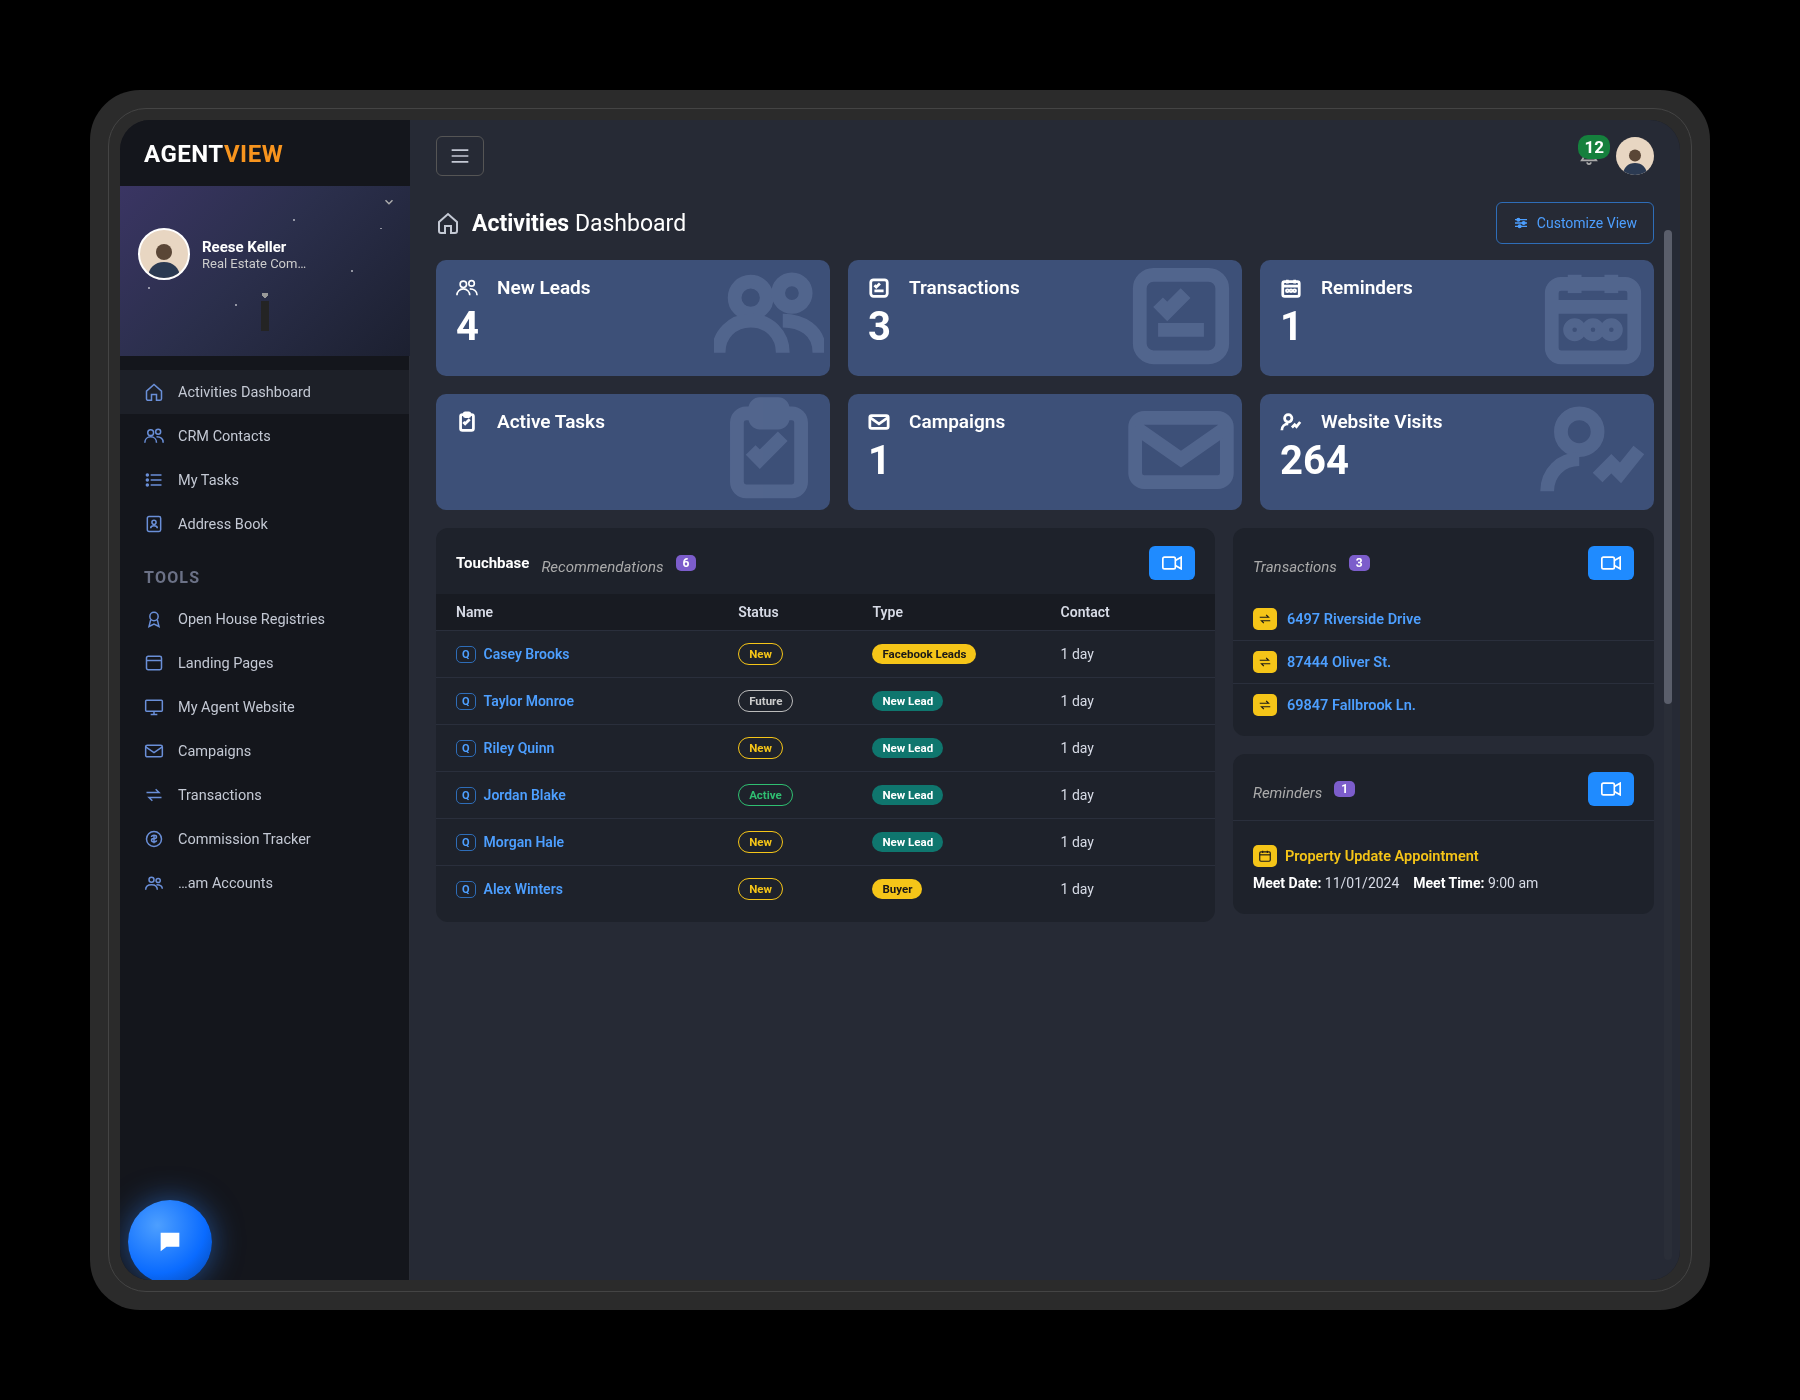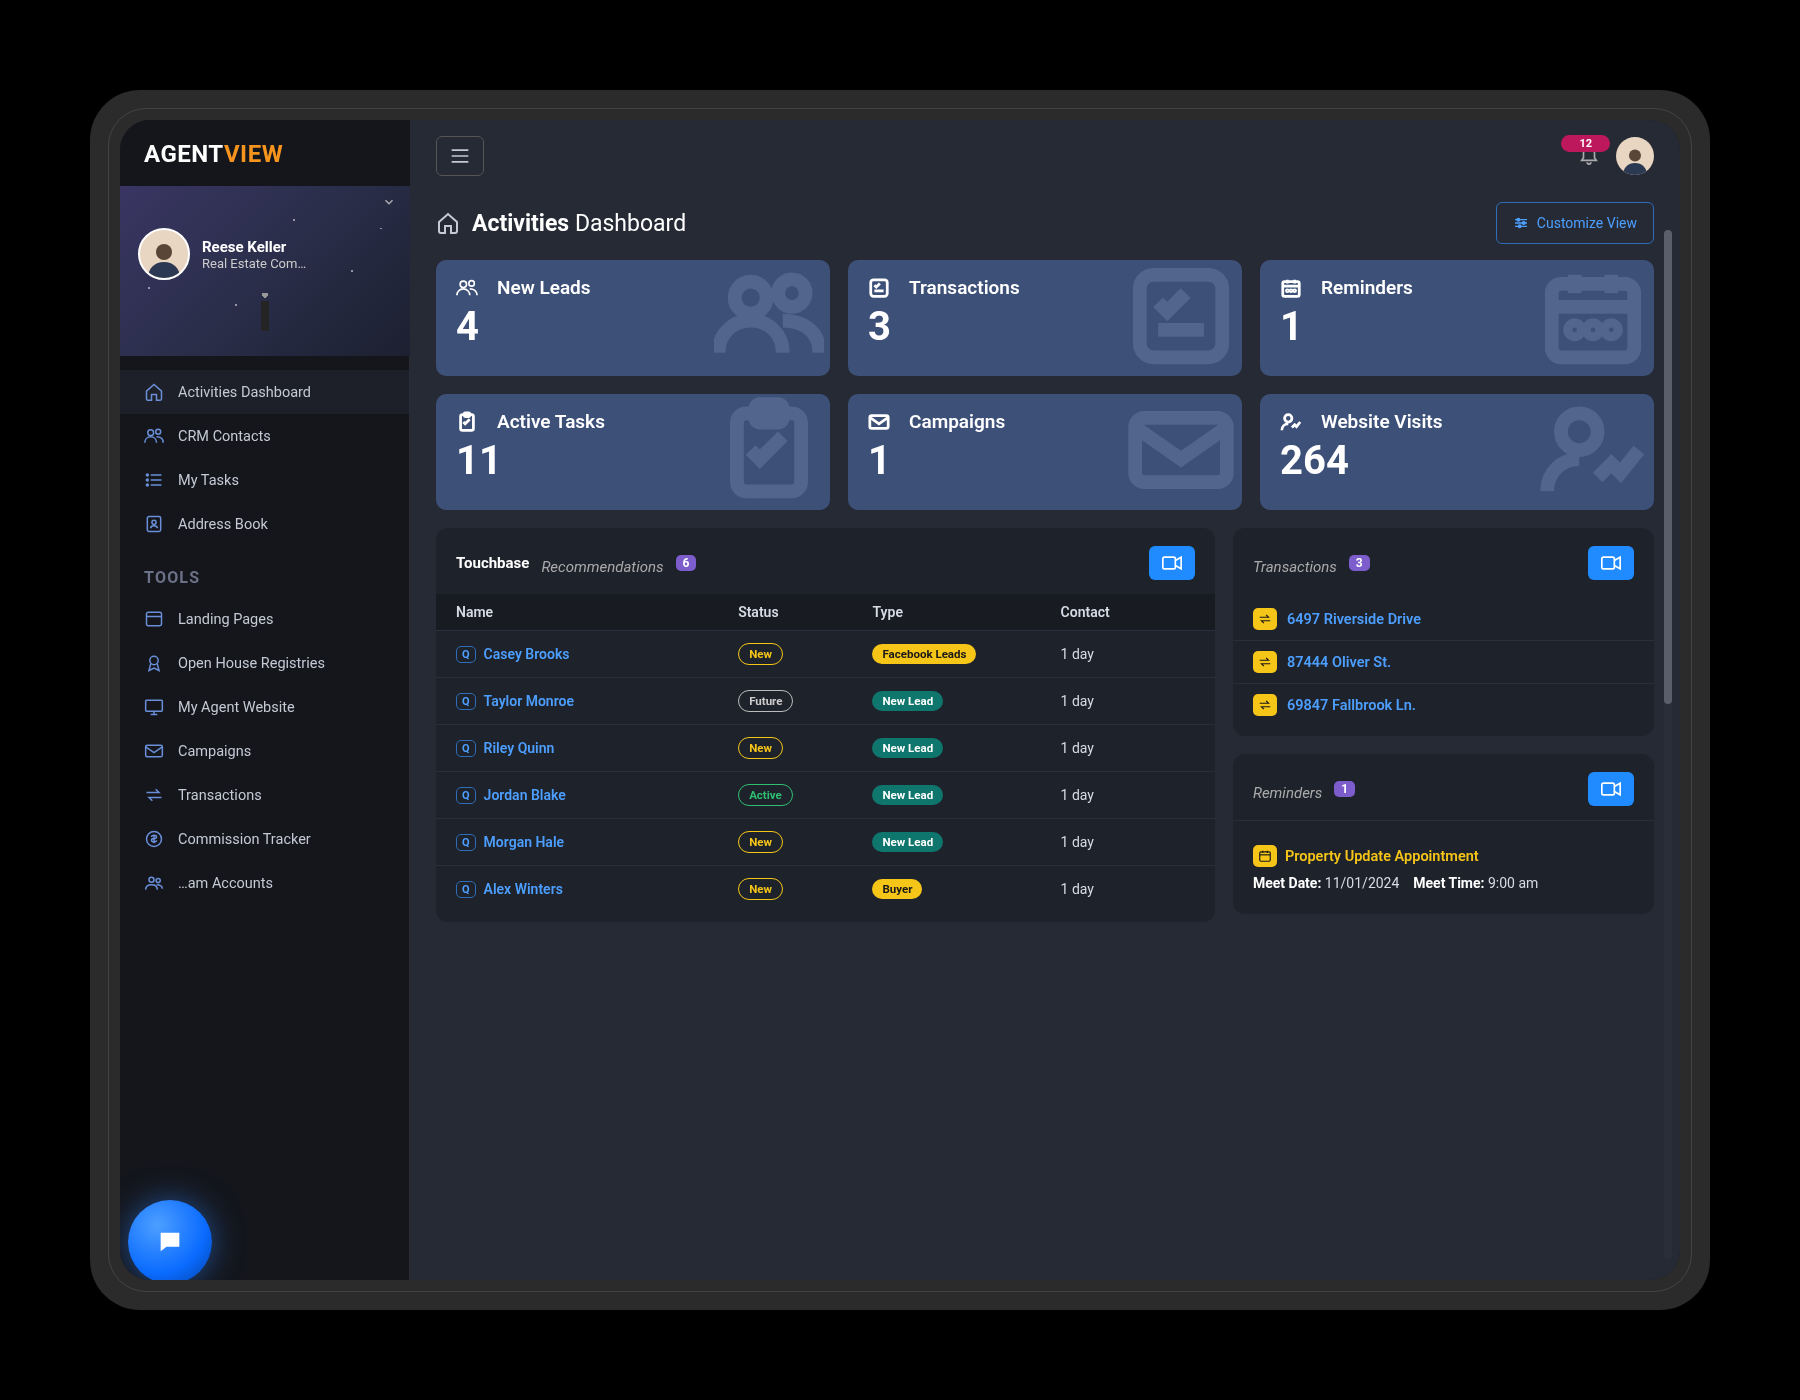--- a/index.html
+++ b/index.html
@@ -36,21 +36,21 @@
 .section-label{padding:22px 24px 10px;font-size:16px;font-weight:700;letter-spacing:1.2px;color:#6b7186;}
 
 .chatbubble{position:absolute;bottom:-4px;left:8px;width:84px;height:84px;border-radius:50%;background:radial-gradient(circle at 35% 30%,#4d9fff,#0a6bff 60%,#0541a0);display:flex;align-items:center;justify-content:center;box-shadow:0 0 30px rgba(48,134,255,.5);z-index:5;}
 .chatbubble svg{width:28px;height:28px;fill:#fff;}
 
 .main{flex:1;display:flex;flex-direction:column;background:#262a35;overflow:hidden;}
 .topbar{display:flex;align-items:center;padding:16px 26px;gap:16px;}
 .hambtn{width:48px;height:40px;border:1px solid #555;border-radius:6px;display:flex;align-items:center;justify-content:center;color:#c4c9d4;cursor:pointer;background:transparent;}
 .topbar .spacer{flex:1;}
 .bell{position:relative;color:#aaa;cursor:pointer;}
-.bell .badge{position:absolute;top:-8px;right:-10px;background:#be185d;color:#fff;font-size:11px;font-weight:700;border-radius:10px;padding:2px 18px;}
+.bell .badge{position:absolute;top:-8px;right:-10px;background:#15803d;color:#fff;font-size:17px;font-weight:700;border-radius:10px;padding:2px 6px;}
 .avatar-sm{width:38px;height:38px;border-radius:50%;background:#e8d6c2;overflow:hidden;display:flex;align-items:flex-end;justify-content:center;cursor:pointer;}
 .avatar-sm svg{width:30px;height:30px;}
 
 .page-head{display:flex;align-items:center;padding:10px 26px 16px;gap:12px;}
 .page-head .ic{width:24px;height:24px;color:#c4c9d4;}
 .page-head h1{color:#fff;font-size:23px;font-weight:400;}
 .page-head h1 b{font-weight:700;}
 .customize{margin-left:auto;border:1px solid #2e6db8;color:#4d9fff;border-radius:6px;padding:12px 16px;font-size:14px;display:flex;align-items:center;gap:8px;cursor:pointer;background:transparent;}
 
 .content{flex:1;overflow:auto;padding:0 26px 26px;}
@@ -160,31 +160,31 @@
             <span class="ic"><svg viewBox="0 0 24 24" fill="none" stroke="currentColor" stroke-width="1.8">
                 <rect x="4" y="3" width="16" height="18" rx="2"></rect>
                 <circle cx="12" cy="10" r="2.5"></circle>
                 <path d="M8 17c0-2 2-3 4-3s4 1 4 3"></path>
               </svg></span>
             <span>Address Book</span>
           </div>
           <div class="section-label">TOOLS</div>
           <div class="nav-item">
             <span class="ic"><svg viewBox="0 0 24 24" fill="none" stroke="currentColor" stroke-width="1.8">
+                <circle cx="12" cy="9" r="5"></circle>
+                <path d="M8 13l-2 8 6-3 6 3-2-8"></path>
+              </svg></span>
+            <span>Open House Registries</span>
+          </div>
+          <div class="nav-item">
+            <span class="ic"><svg viewBox="0 0 24 24" fill="none" stroke="currentColor" stroke-width="1.8">
                 <rect x="3" y="4" width="18" height="16" rx="2"></rect>
                 <line x1="3" y1="9" x2="21" y2="9"></line>
               </svg></span>
             <span>Landing Pages</span>
-          </div>
-          <div class="nav-item">
-            <span class="ic"><svg viewBox="0 0 24 24" fill="none" stroke="currentColor" stroke-width="1.8">
-                <circle cx="12" cy="9" r="5"></circle>
-                <path d="M8 13l-2 8 6-3 6 3-2-8"></path>
-              </svg></span>
-            <span>Open House Registries</span>
           </div>
           <div class="nav-item">
             <span class="ic"><svg viewBox="0 0 24 24" fill="none" stroke="currentColor" stroke-width="1.8">
                 <rect x="2" y="4" width="20" height="13" rx="1"></rect>
                 <line x1="8" y1="21" x2="16" y2="21"></line>
                 <line x1="12" y1="17" x2="12" y2="21"></line>
               </svg></span>
             <span>My Agent Website</span>
           </div>
           <div class="nav-item">
@@ -333,21 +333,20 @@
             </div>
             <div class="card">
               <div class="title">
                 <span class="ic"><svg viewBox="0 0 24 24" fill="none" stroke="currentColor" stroke-width="3">
                     <rect x="5" y="4" width="14" height="17" rx="2"></rect>
                     <rect x="9" y="2" width="6" height="4" rx="1"></rect>
                     <path d="M8 12l2 2 5-5"></path>
                   </svg></span>
                 <span>Active Tasks</span>
               </div>
-  <div class="value">11</div>
   <div class="bgicon"><svg viewBox="0 0 24 24" fill="none" stroke="currentColor" stroke-width="3">
                   <rect x="5" y="4" width="14" height="17" rx="2"></rect>
                   <rect x="9" y="2" width="6" height="4" rx="1"></rect>
                   <path d="M8 12l2 2 5-5"></path>
                 </svg></div>
             </div>
             <div class="card">
               <div class="title">
                 <span class="ic"><svg viewBox="0 0 24 24" fill="none" stroke="currentColor" stroke-width="3">
                     <rect x="2" y="5" width="20" height="14" rx="2"></rect>

